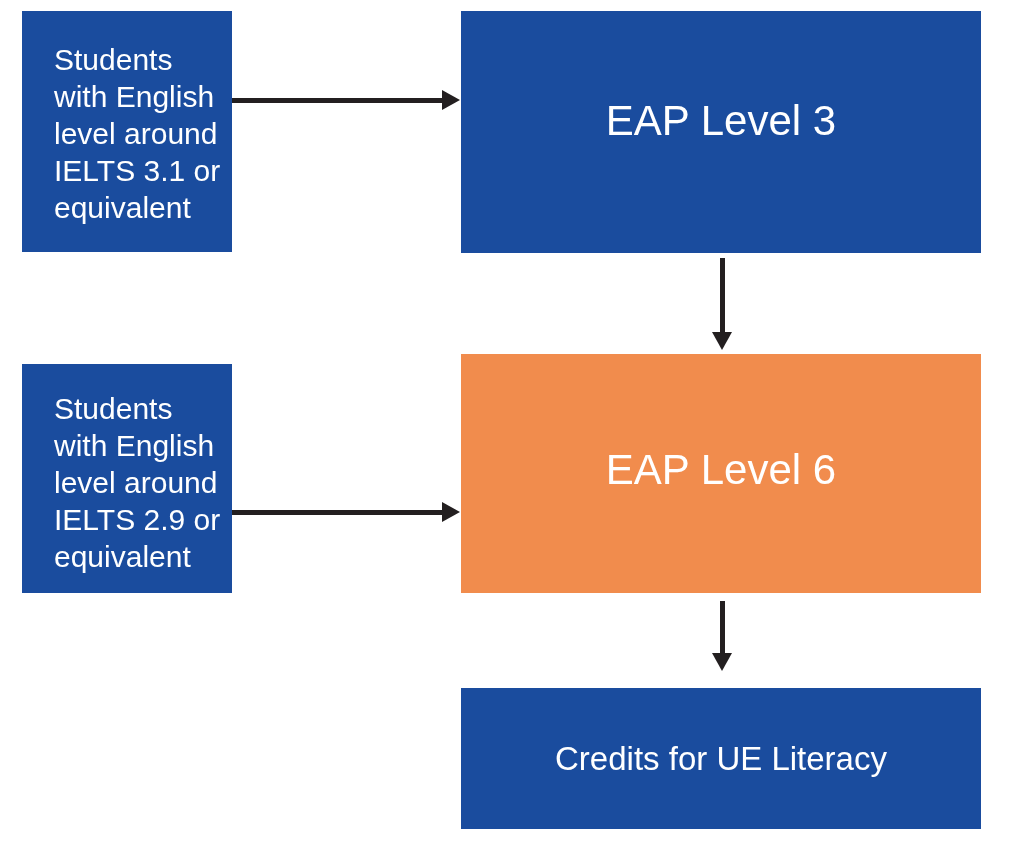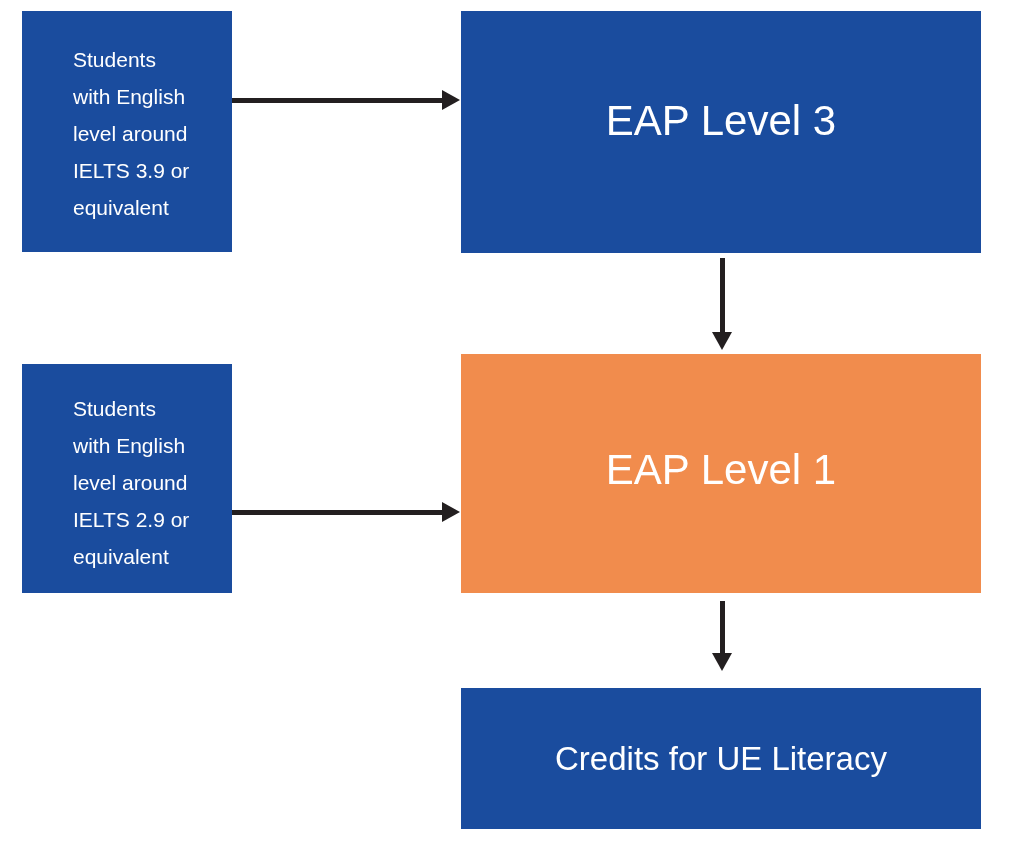--- a/index.html
+++ b/index.html
@@ -15,22 +15,22 @@
     font-family:"Liberation Sans","DejaVu Sans",sans-serif;
     width:1011px;height:849px;position:relative;overflow:hidden;
   }
   .canvas{position:absolute;left:0;top:0;width:1011px;height:849px;}
   .node{position:absolute;color:var(--text);}
   .node.blue{background:var(--blue);}
   .node.orange{background:var(--orange);}
 
   
   .node.small{
-    width:210px;font-size:21px;line-height:37px;
-    padding:30px 8px 0 51px;text-align:left;
+    width:210px;font-size:30px;line-height:37px;
+    padding:30px 8px 0 32px;text-align:left;
   }
   #node-ielts50{left:22px;top:11px;height:241px;}
   #node-ielts55{left:22px;top:364px;height:229px;padding-top:26px;}
 
   
   .node.big{
     left:461px;width:520px;
     display:flex;align-items:center;justify-content:center;
     text-align:center;
   }
@@ -72,38 +72,38 @@
 </style>
 </head>
 <body>
 
 <div class="canvas">
 
   <div class="node small blue" id="node-ielts50">
     <div>Students</div>
     <div>with English</div>
     <div>level around</div>
-    <div>IELTS 3.9 or</div>
+    <div>IELTS 3.1 or</div>
     <div>equivalent</div>
   </div>
 
   <div class="node big blue" id="node-eap3">
     <span>EAP Level 3</span>
   </div>
 
   <div class="node small blue" id="node-ielts55">
     <div>Students</div>
     <div>with English</div>
     <div>level around</div>
     <div>IELTS 2.9 or</div>
     <div>equivalent</div>
   </div>
 
   <div class="node big orange" id="node-eap4">
-    <span>EAP Level 1</span>
+    <span>EAP Level 6</span>
   </div>
 
   <div class="node big blue" id="node-credits">
     <div>Credits for UE Literacy</div>
   </div>
 
   <div class="arrow h" id="arrow-ielts50-eap3">
     <div class="shaft"></div>
     <div class="head"></div>
   </div>

